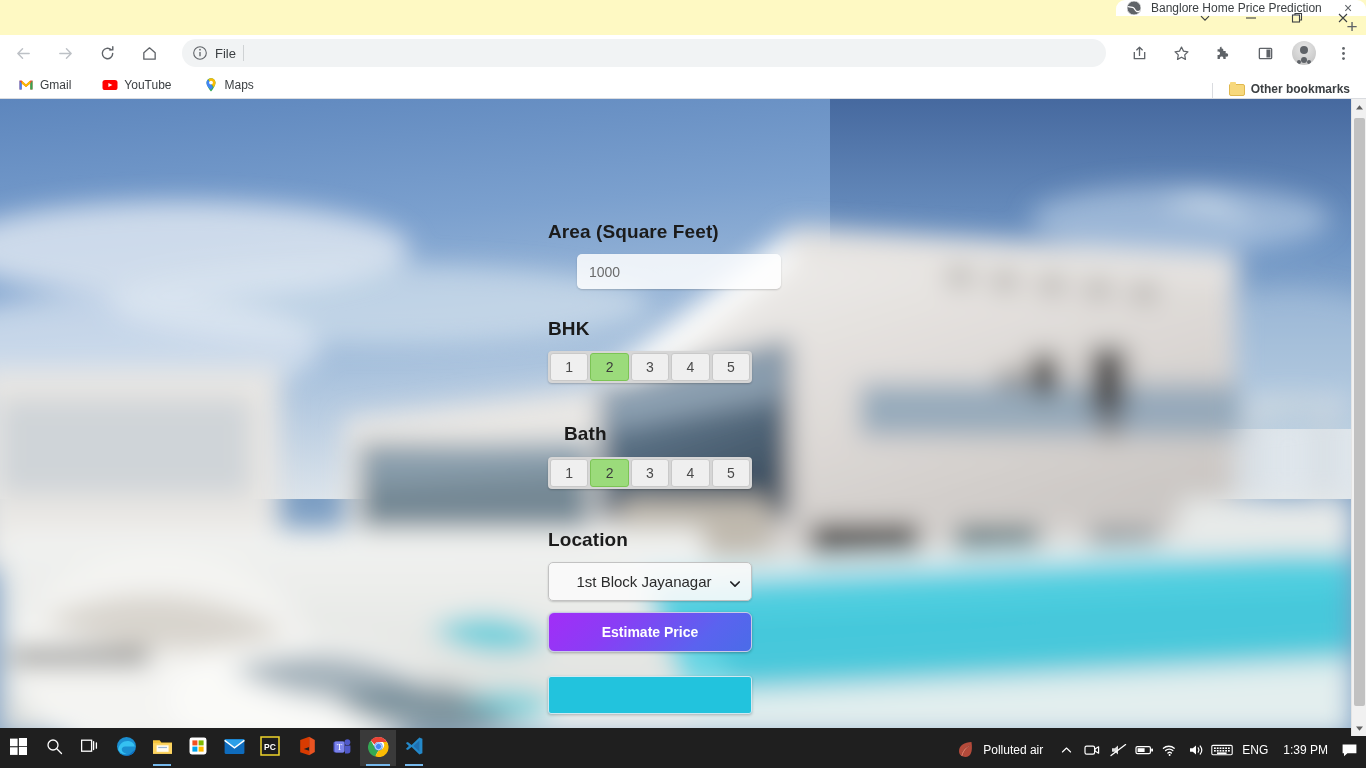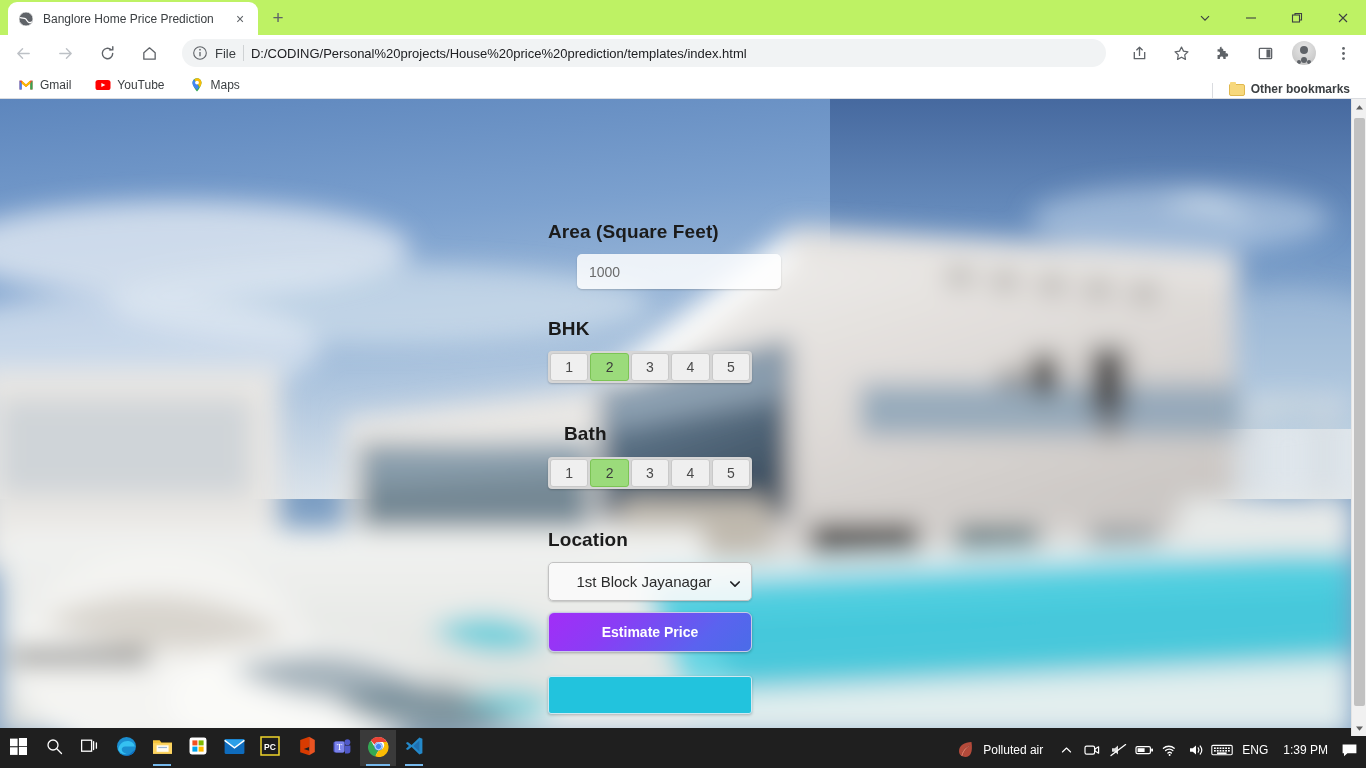--- a/index.html
+++ b/index.html
@@ -6,22 +6,23 @@
   html, body {
     width: 1366px; height: 768px; overflow: hidden;
     font-family: "Liberation Sans", sans-serif;
     background: #dee1e6;
   }
 
   
   .browser { width: 1366px; height: 768px; position: relative; }
 
   .tabstrip {
-    height: 35px; background: #bef264; display: flex; align-items: flex-end;
+    height: 35px; background: #fef9c3; display: flex; align-items: flex-end;
     position: relative;
+    flex-direction: column;
   }
   .tab {
     height: 33px; width: 250px; margin-left: 8px;
     background: #fff; border-radius: 9px 9px 0 0;
     display: flex; align-items: center; padding: 0 10px; gap: 9px;
     font-size: 12px; color: #3c4043;
   }
   .tab-favicon { width: 16px; height: 16px; flex: 0 0 16px; position: relative; }
   .tab-title {
     flex: 1; white-space: nowrap; overflow: hidden; text-overflow: ellipsis;
@@ -77,21 +78,21 @@
   .avatar::after {
     content: ""; position: absolute; left: 50%; top: 5px;
     transform: translateX(-50%);
     width: 8px; height: 8px; border-radius: 50%; background: #5f6368;
     box-shadow: 0 10px 0 -1px #5f6368, -5px 12px 0 -2px #5f6368, 5px 12px 0 -2px #5f6368;
   }
 
   
   .bookmarks {
     height: 28px; background: #fff; display: flex; align-items: center;
-    padding: 0 10px; gap: 8px; border-bottom: 1px solid #dadce0;
+    padding: 0 10px; gap: 15px; border-bottom: 1px solid #dadce0;
     position: relative;
   }
   .bm {
     display: flex; align-items: center; gap: 6px; padding: 3px 8px;
     border-radius: 4px; font-size: 12px; color: #3c4043; white-space: nowrap;
   }
   .bm-ico { width: 16px; height: 16px; flex: 0 0 16px; position: relative; }
   .bm-right {
     position: absolute; right: 8px; top: 0; height: 28px;
     display: flex; align-items: flex-end; gap: 8px; font-weight: bold;
@@ -308,21 +309,20 @@
     <div class="omnibox">
       <span class="omni-info">
         <svg width="16" height="16" viewBox="0 0 16 16">
           <circle cx="8" cy="8" r="6.3" fill="none" stroke="#5f6368" stroke-width="1.1"></circle>
           <path d="M8 7v4.2" stroke="#5f6368" stroke-width="1.3"></path>
           <circle cx="8" cy="4.7" r=".85" fill="#5f6368"></circle>
         </svg>
       </span>
       <span class="omni-scheme">File</span>
       <span class="omni-sep"></span>
-      <span class="omni-url">D:/CODING/Personal%20projects/House%20price%20prediction/templates/index.html</span>
     </div>
 
     <div class="tbtn">
       <svg width="17" height="17" viewBox="0 0 18 18">
         <path d="M3.5 7.5v7h11v-7" fill="none" stroke="currentColor" stroke-width="1.4" stroke-linejoin="round"></path>
         <path d="M9 11V2.5M6 5.2L9 2.3l3 2.9" fill="none" stroke="currentColor" stroke-width="1.4" stroke-linecap="round" stroke-linejoin="round"></path>
       </svg>
     </div>
     <div class="tbtn">
       <svg width="17" height="17" viewBox="0 0 18 18">

